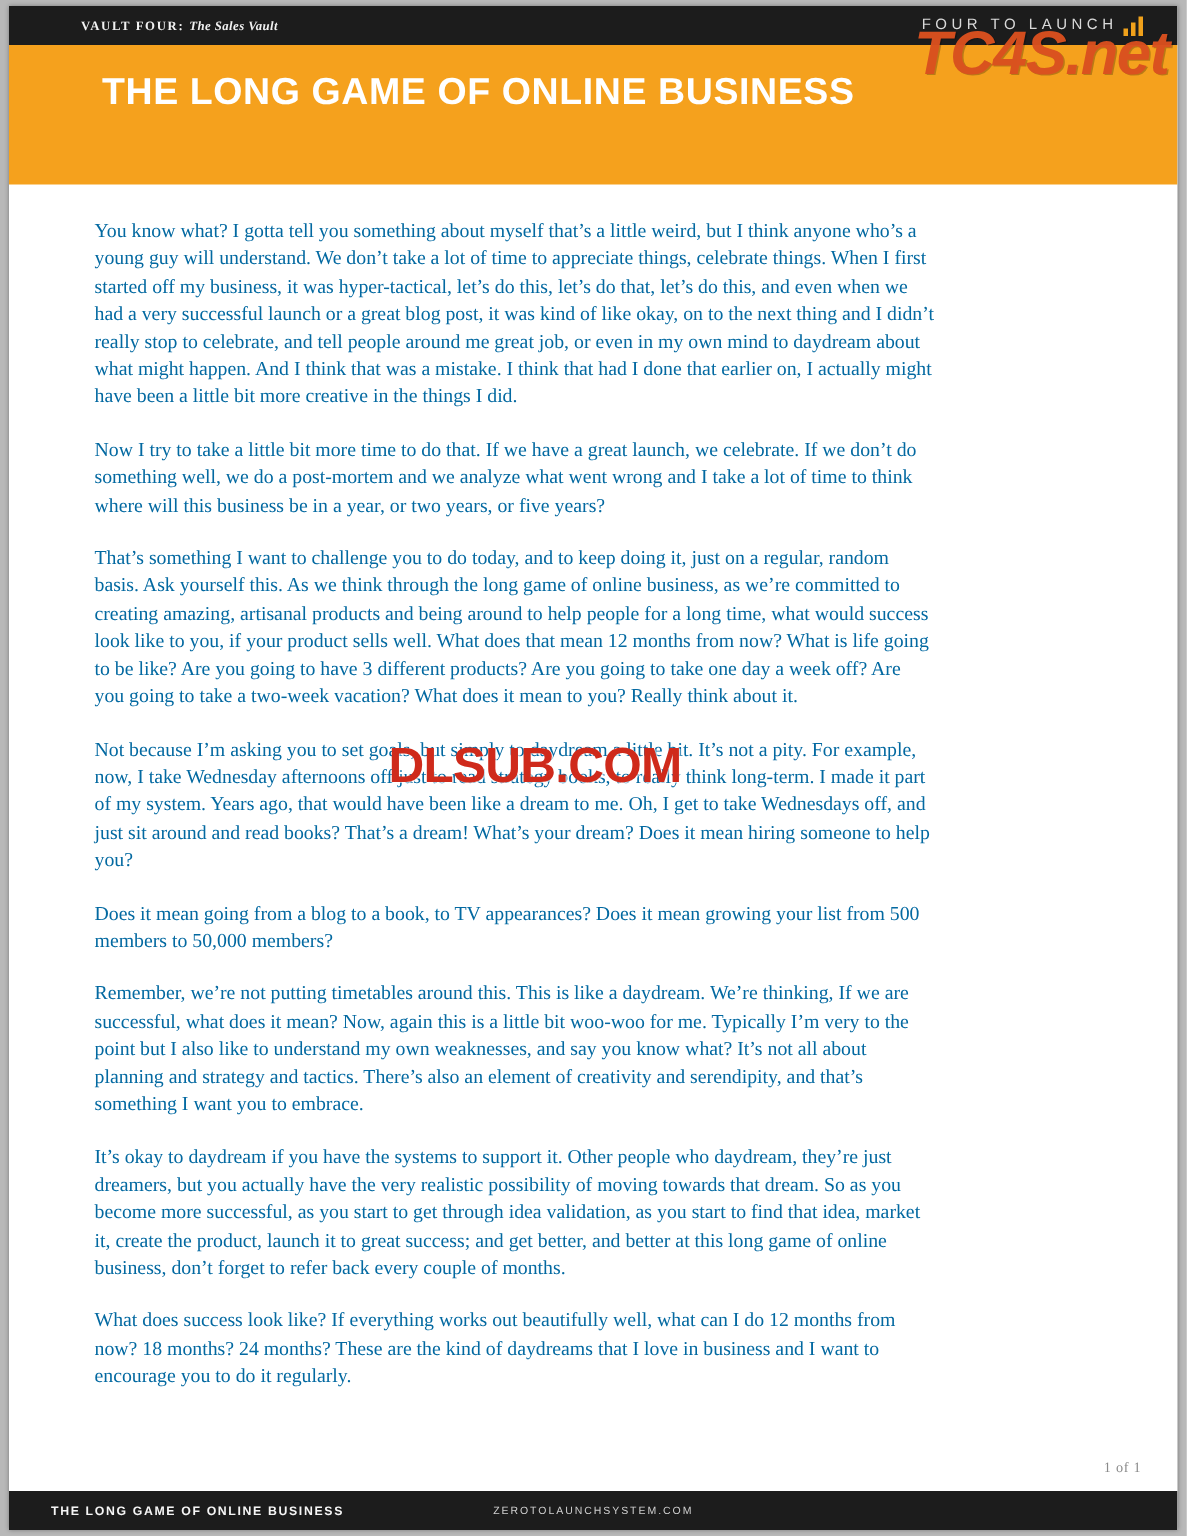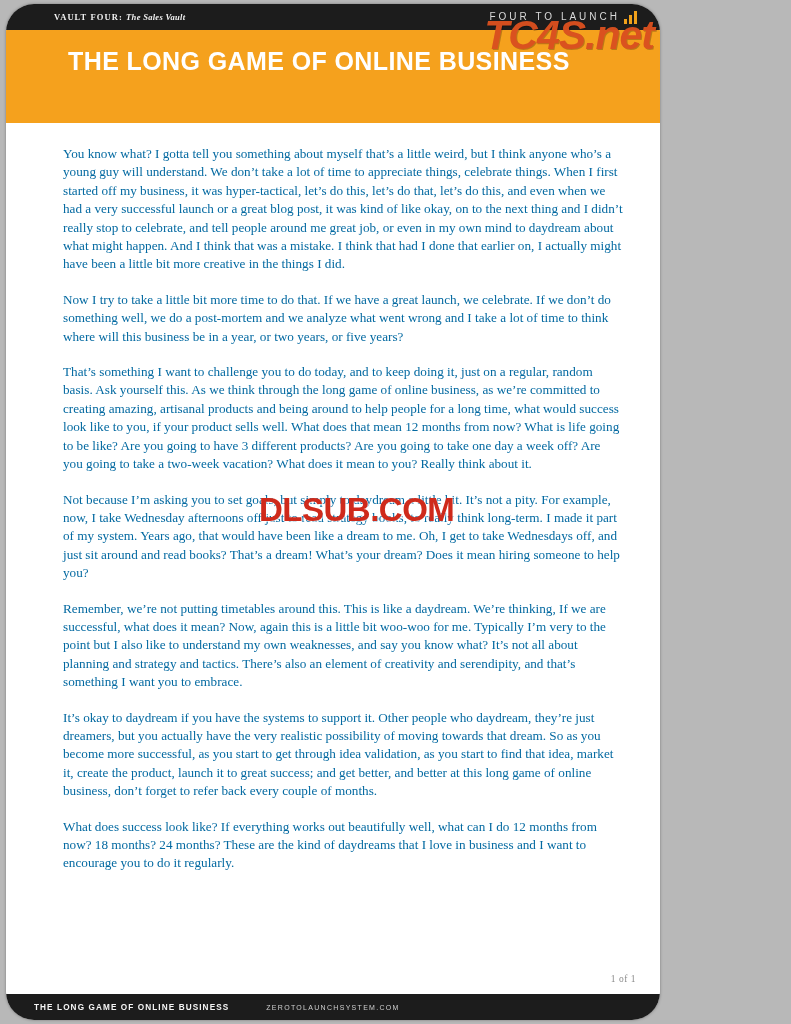--- a/index.html
+++ b/index.html
@@ -9,25 +9,24 @@
   }
   body {
     width: 791px; height: 1024px;
     font-family: "Liberation Serif", serif;
     position: relative;
     overflow: hidden;
   }
   .page {
     position: absolute;
     left: 6px; top: 4px;
-    width: 654px; height: 1016px;
+    width: 779px; height: 1016px;
     background: #ffffff;
     box-shadow: 0 0 3px rgba(0,0,0,0.35);
     overflow: hidden;
-    border-radius: 28px;
   }
 
   
   .topbar {
     position: absolute; left: 0; top: 0;
     width: 100%; height: 26px;
     background: #1c1c1c;
     color: #ffffff;
   }
   .topbar-label {
@@ -203,20 +202,21 @@
 
   <div class="orange-header">
     <div class="doc-title">THE LONG GAME OF ONLINE BUSINESS</div>
   </div>
 
   <div class="content">
     <p>You know what? I gotta tell you something about myself that’s a little weird, but I think anyone who’s a young guy will understand. We don’t take a lot of time to appreciate things, celebrate things. When I first started off my business, it was hyper-tactical, let’s do this, let’s do that, let’s do this, and even when we had a very successful launch or a great blog post, it was kind of like okay, on to the next thing and I didn’t really stop to celebrate, and tell people around me great job, or even in my own mind to daydream about what might happen. And I think that was a mistake. I think that had I done that earlier on, I actually might have been a little bit more creative in the things I did.</p>
     <p>Now I try to take a little bit more time to do that. If we have a great launch, we celebrate. If we don’t do something well, we do a post-mortem and we analyze what went wrong and I take a lot of time to think where will this business be in a year, or two years, or five years?</p>
     <p>That’s something I want to challenge you to do today, and to keep doing it, just on a regular, random basis. Ask yourself this. As we think through the long game of online business, as we’re committed to creating amazing, artisanal products and being around to help people for a long time, what would success look like to you, if your product sells well. What does that mean 12 months from now? What is life going to be like? Are you going to have 3 different products? Are you going to take one day a week off? Are you going to take a two-week vacation? What does it mean to you? Really think about it.</p>
     <p>Not because I’m asking you to set goals, but simply to daydream a little bit. It’s not a pity. For example, now, I take Wednesday afternoons off just to read strategy books, to really think long-term. I made it part of my system. Years ago, that would have been like a dream to me. Oh, I get to take Wednesdays off, and just sit around and read books? That’s a dream! What’s your dream? Does it mean hiring someone to help you?</p>
+    <p>Does it mean going from a blog to a book, to TV appearances? Does it mean growing your list from 500 members to 50,000 members?</p>
     <p>Remember, we’re not putting timetables around this. This is like a daydream. We’re thinking, If we are successful, what does it mean? Now, again this is a little bit woo-woo for me. Typically I’m very to the point but I also like to understand my own weaknesses, and say you know what? It’s not all about planning and strategy and tactics. There’s also an element of creativity and serendipity, and that’s something I want you to embrace.</p>
     <p>It’s okay to daydream if you have the systems to support it. Other people who daydream, they’re just dreamers, but you actually have the very realistic possibility of moving towards that dream. So as you become more successful, as you start to get through idea validation, as you start to find that idea, market it, create the product, launch it to great success; and get better, and better at this long game of online business, don’t forget to refer back every couple of months.</p>
     <p>What does success look like? If everything works out beautifully well, what can I do 12 months from now? 18 months? 24 months? These are the kind of daydreams that I love in business and I want to encourage you to do it regularly.</p>
   </div>
 
 
   <div class="page-num">1 of 1</div>
 
   <div class="wm-tc4s">TC4S.net</div>
   <div class="wm-dlsub">DLSUB.COM</div>

